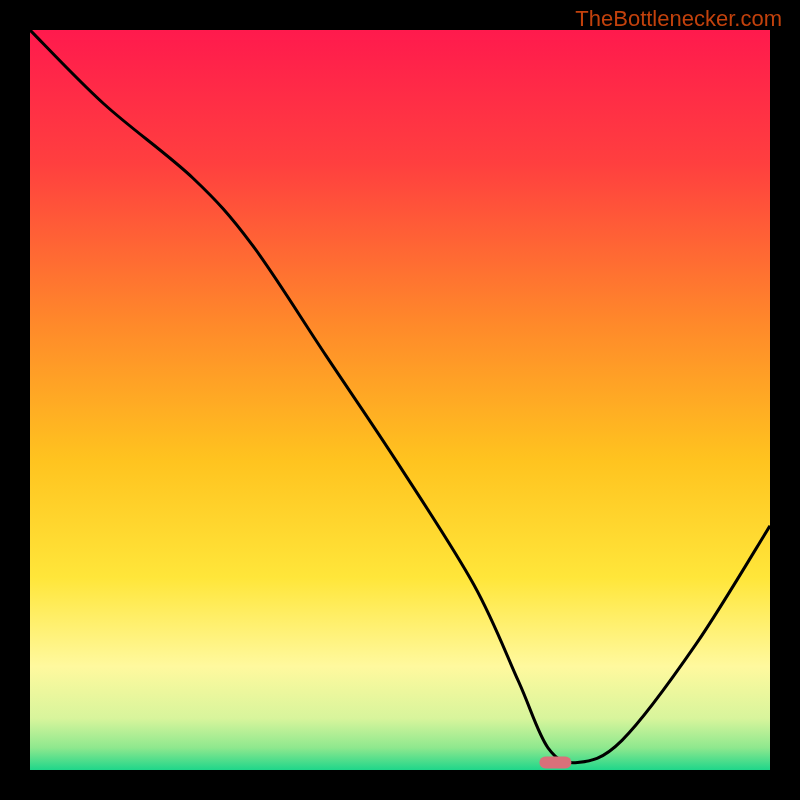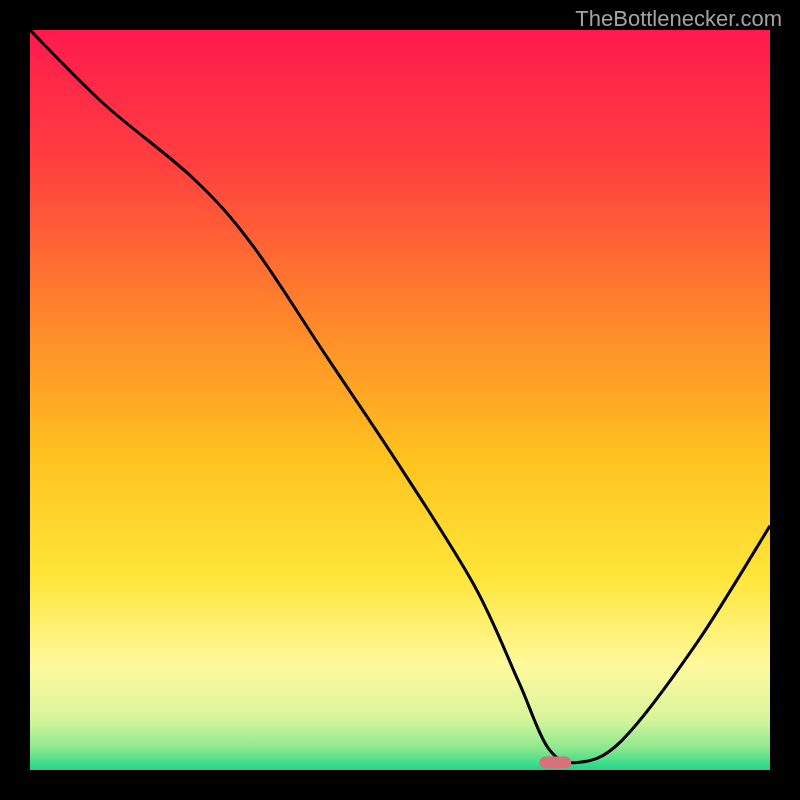--- a/index.html
+++ b/index.html
@@ -8,21 +8,21 @@
     width: 800px;
     height: 800px;
     background: #000;
     position: relative;
     font-family: Arial, sans-serif;
   }
   .watermark {
     position: absolute;
     top: 6px;
     right: 18px;
-    color: #a3a3a3;
+    color: #c2410c;
     font-size: 22px;
     z-index: 10;
   }
   .chart-area {
     position: absolute;
     top: 30px;
     left: 30px;
     width: 740px;
     height: 740px;
   }

